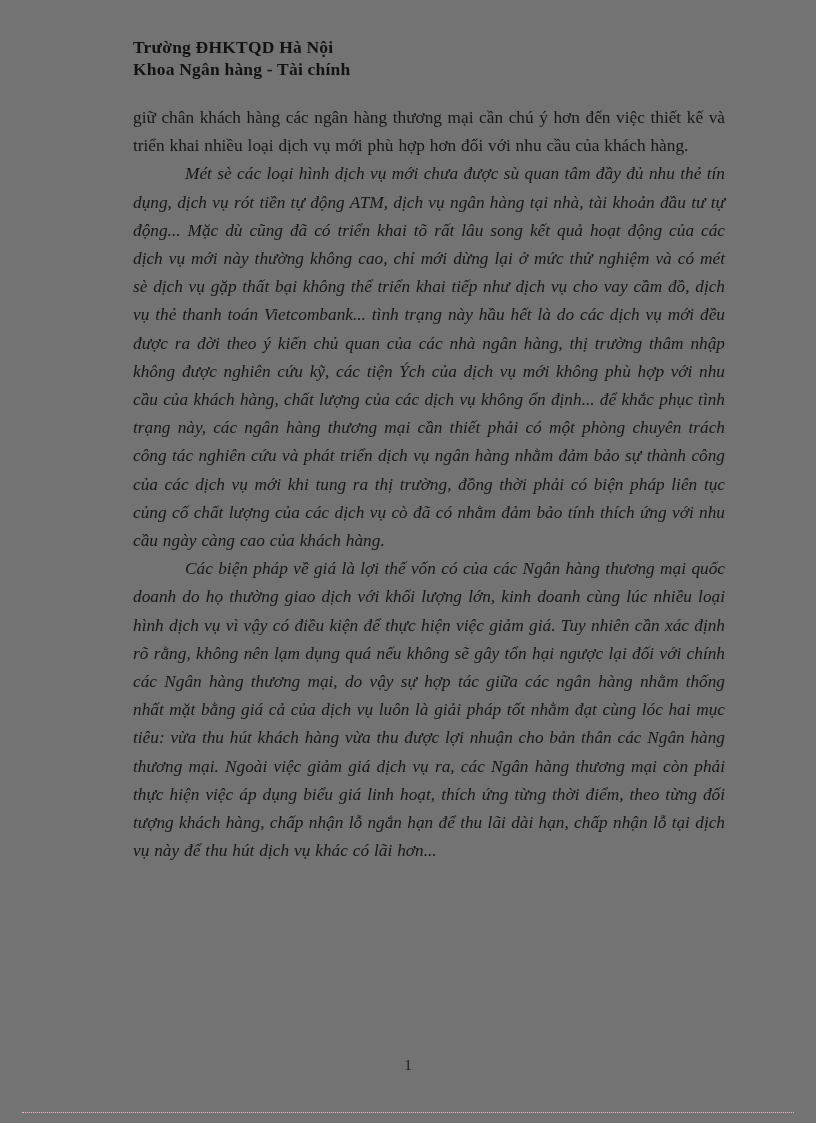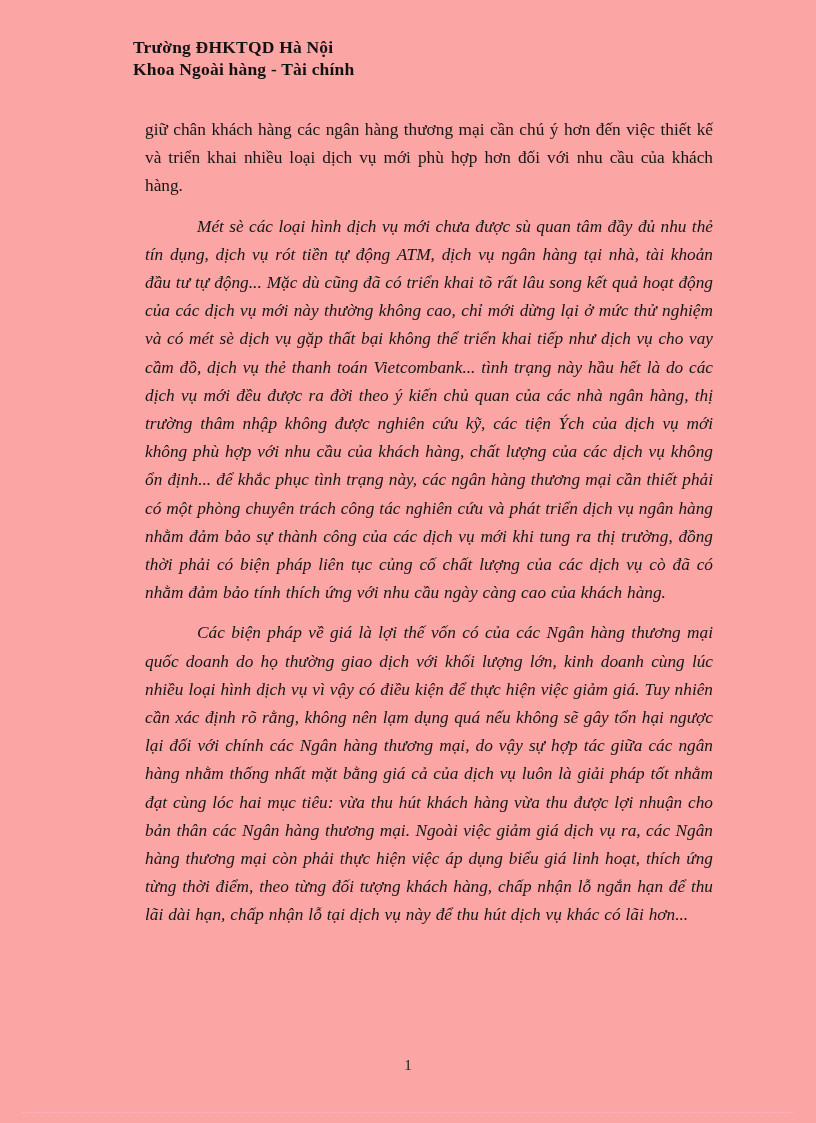--- a/index.html
+++ b/index.html
@@ -10,21 +10,21 @@
 
   body {
     font-family: "Liberation Serif", "DejaVu Serif", serif;
     color: #1a1a1a;
   }
 
   .page {
     position: relative;
     width: 816px;
     height: 1123px;
-    background: #fca5a5;
+    background: #737373;
     overflow: hidden;
     box-sizing: border-box;
   }
 
   
   .doc-header {
     position: absolute;
     left: 133px;
     top: 36px;
     width: 600px;
@@ -41,21 +41,21 @@
 
   
   .body-col {
     position: absolute;
     left: 133px;
     top: 104px;
     width: 592px;
   }
 
   .para {
-    margin: 12px;
+    margin: 0;
     font-size: 17.3px;
     line-height: 28.2px;
     text-align: justify;
     text-justify: inter-word;
     color: #161616;
     word-spacing: 0.6px;
   }
 
   .para.indent {
     text-indent: 52px;
@@ -84,21 +84,21 @@
     border-top: 1px dotted #f2b9cd;
   }
 </style>
 </head>
 <body>
 
 <div class="page">
 
   <div class="doc-header">
     <div class="hline">Trường ĐHKTQD Hà Nội</div>
-    <div class="hline">Khoa Ngoài hàng - Tài chính</div>
+    <div class="hline">Khoa Ngân hàng - Tài chính</div>
   </div>
 
   <div class="body-col">
     <p class="para">giữ chân khách hàng các ngân hàng thương mại cần chú ý hơn đến việc thiết kế và triển khai nhiều loại dịch vụ mới phù hợp hơn đối với nhu cầu của khách hàng.</p>
     <p class="para indent">Mét sè các loại hình dịch vụ mới chưa được sù quan tâm đầy đủ nhu thẻ tín dụng, dịch vụ rót tiền tự động ATM, dịch vụ ngân hàng tại nhà, tài khoản đầu tư tự động... Mặc dù cũng đã có triển khai tõ rất lâu song kết quả hoạt động của các dịch vụ mới này thường không cao, chỉ mới dừng lại ở mức thử nghiệm và có mét sè dịch vụ gặp thất bại không thể triển khai tiếp như dịch vụ cho vay cầm đồ, dịch vụ thẻ thanh toán Vietcombank... tình trạng này hầu hết là do các dịch vụ mới đều được ra đời theo ý kiến chủ quan của các nhà ngân hàng, thị trường thâm nhập không được nghiên cứu kỹ, các tiện Ých của dịch vụ mới không phù hợp với nhu cầu của khách hàng, chất lượng của các dịch vụ không ổn định... để khắc phục tình trạng này, các ngân hàng thương mại cần thiết phải có một phòng chuyên trách công tác nghiên cứu và phát triển dịch vụ ngân hàng nhằm đảm bảo sự thành công của các dịch vụ mới khi tung ra thị trường, đồng thời phải có biện pháp liên tục củng cố chất lượng của các dịch vụ cò đã có nhằm đảm bảo tính thích ứng với nhu cầu ngày càng cao của khách hàng.</p>
     <p class="para indent">Các biện pháp về giá là lợi thế vốn có của các Ngân hàng thương mại quốc doanh do họ thường giao dịch với khối lượng lớn, kinh doanh cùng lúc nhiều loại hình dịch vụ vì vậy có điều kiện để thực hiện việc giảm giá. Tuy nhiên cần xác định rõ rằng, không nên lạm dụng quá nếu không sẽ gây tổn hại ngược lại đối với chính các Ngân hàng thương mại, do vậy sự hợp tác giữa các ngân hàng nhằm thống nhất mặt bằng giá cả của dịch vụ luôn là giải pháp tốt nhằm đạt cùng lóc hai mục tiêu: vừa thu hút khách hàng vừa thu được lợi nhuận cho bản thân các Ngân hàng thương mại. Ngoài việc giảm giá dịch vụ ra, các Ngân hàng thương mại còn phải thực hiện việc áp dụng biểu giá linh hoạt, thích ứng từng thời điểm, theo từng đối tượng khách hàng, chấp nhận lỗ ngắn hạn để thu lãi dài hạn, chấp nhận lỗ tại dịch vụ này để thu hút dịch vụ khác có lãi hơn...</p>
   </div>
 
   <div class="page-number">1</div>
 

